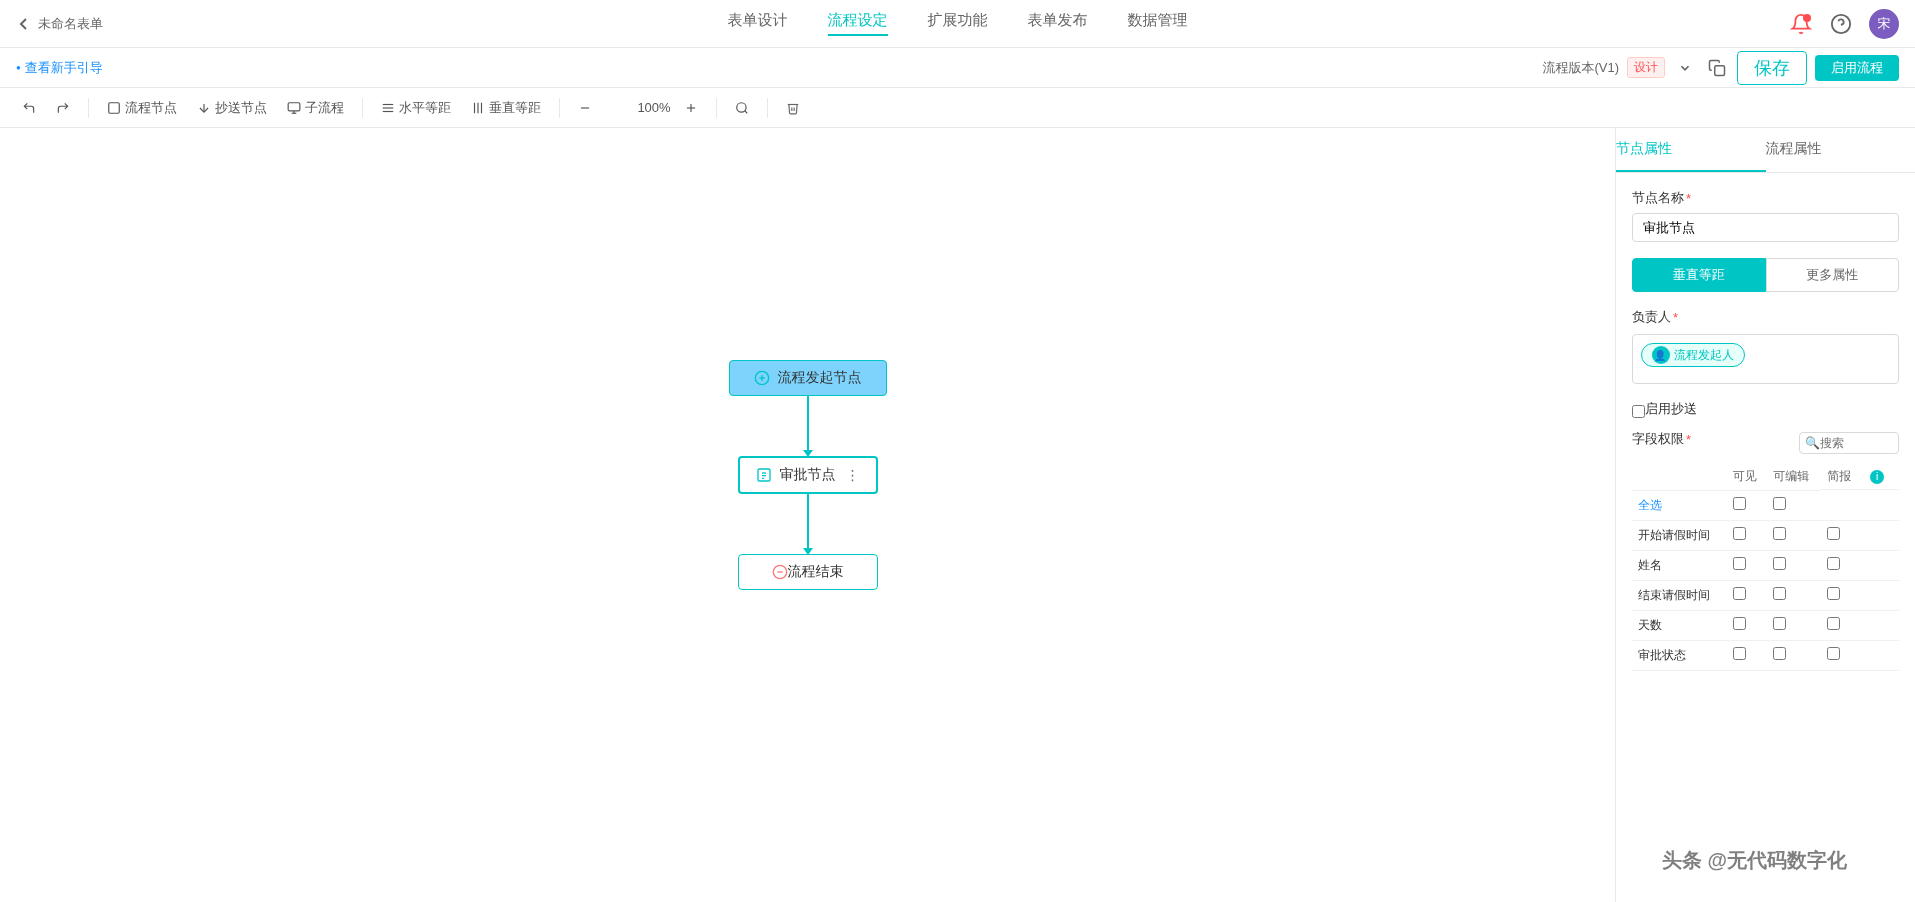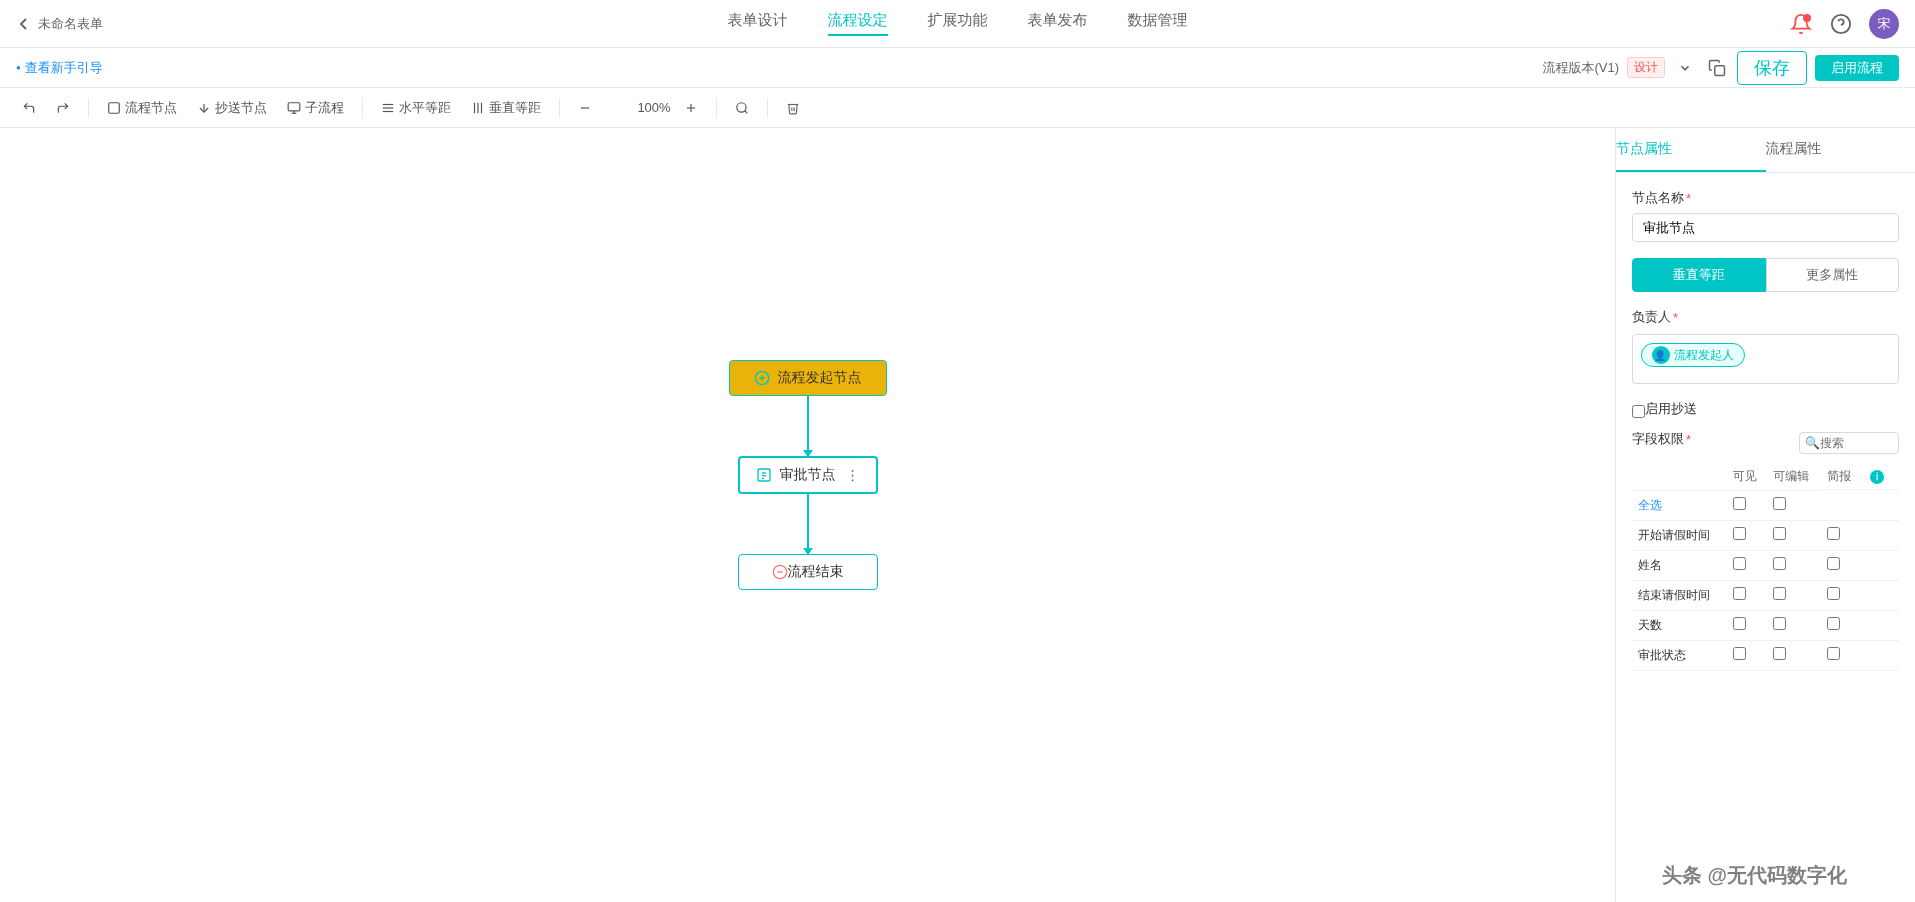--- a/index.html
+++ b/index.html
@@ -95,21 +95,21 @@
     }
 
     .flow-node {
       position: relative;
     }
 
     .node-start {
       border: 1px solid #00c5c5;
       border-radius: 4px;
       padding: 8px 24px;
-      background: #eab308;
+      background: #7dd3fc;
       display: flex; align-items: center; gap: 8px;
       font-size: 14px; color: #333;
       min-width: 140px;
       justify-content: center;
       cursor: pointer;
     }
 
     .node-approval {
       border: 2px solid #00c5c5;
       border-radius: 4px;
@@ -208,21 +208,21 @@
     .search-input-wrap input { width: 100%; border: 1px solid #d9d9d9; border-radius: 4px; padding: 4px 8px 4px 24px; font-size: 12px; outline: none; }
     .search-input-wrap .search-ic { position: absolute; left: 6px; top: 50%; transform: translateY(-50%); color: #bbb; font-size: 12px; }
 
     .section-label { font-size: 13px; color: #333; margin-bottom: 8px; display: flex; align-items: center; gap: 2px; }
 
     .info-icon { width: 14px; height: 14px; border-radius: 50%; background: #00c5c5; color: #fff; font-size: 10px; display: flex; align-items: center; justify-content: center; cursor: pointer; }
 
     
     .watermark {
       position: fixed;
-      bottom: 9px;
+      bottom: 24px;
       right: 60px;
       font-size: 20px;
       color: rgba(0,0,0,0.5);
       font-weight: bold;
       pointer-events: none;
       z-index: 9999;
       background: rgba(255,255,255,0.7);
       padding: 4px 8px;
     }
 

